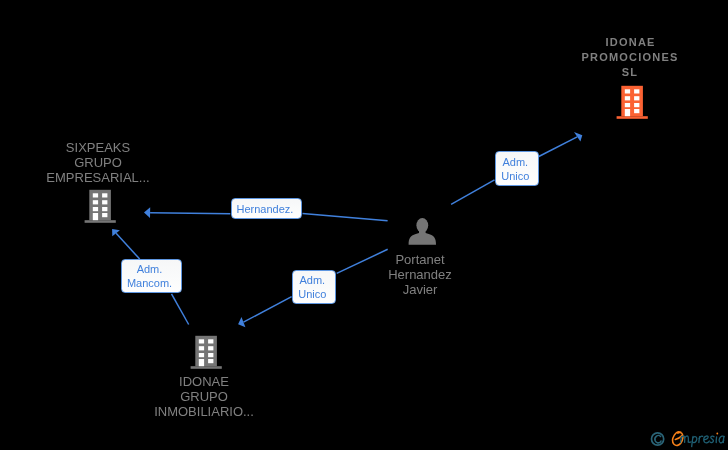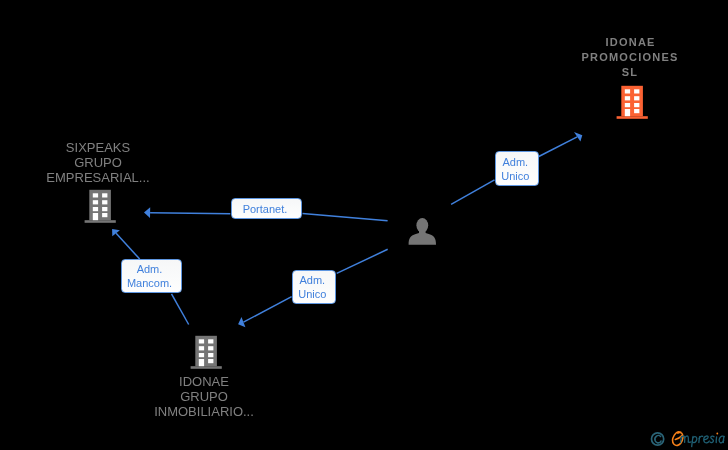--- a/index.html
+++ b/index.html
@@ -91,20 +91,23 @@
   </div>
 
   <div class="icon" style="left:405px;top:214px;">
     <svg width="36" height="34" viewBox="0 0 36 34">
       <g fill="#757575">
         <ellipse cx="17.3" cy="11.3" rx="5.9" ry="7.3"></ellipse>
         <path d="M3.6 30.8 C3.6 24.5 5.2 21.5 11.6 19.8 L14.0 19.1 L14.0 16.2 L20.6 16.2 L20.6 19.1 L23.0 19.8 C29.4 21.5 31.0 24.5 31.0 30.8 Z"></path>
       </g>
     </svg>
   </div>
+  <div class="nodelabel person" style="left:350px;top:252px;width:140px;">Portanet
+Hernandez
+Javier</div>
 
   <div class="icon" style="left:189px;top:333px;">
     <svg width="34" height="38" viewBox="0 0 34 38">
       <g fill="#757575">
         <rect x="6.3" y="2.8" width="21.6" height="30.4"></rect>
         <rect x="1.6" y="33.2" width="31.2" height="2.6"></rect>
       </g>
       <g fill="#ffffff">
         <rect x="9.8" y="6.3" width="5.3" height="4.2"></rect>
           <rect x="19.1" y="6.3" width="5.3" height="4.2"></rect>
@@ -116,21 +119,21 @@
           <rect x="19.1" y="26.0" width="5.3" height="4.2"></rect>
       </g>
     </svg>
   </div>
   <div class="nodelabel" style="left:134px;top:373.5px;width:140px;">IDONAE
 GRUPO
 INMOBILIARIO...</div>
 
   <div class="edgebox" style="left:495px;top:151px;width:44px;height:35px;">Adm.
 Unico</div>
-  <div class="edgebox" style="left:231px;top:198.4px;width:71.3px;height:20.4px;">Portanet.</div>
+  <div class="edgebox" style="left:231px;top:198.4px;width:71.3px;height:20.4px;">Hernandez.</div>
   <div class="edgebox" style="left:120.8px;top:258.8px;width:60.8px;height:34.3px;">Adm.
 Mancom.</div>
   <div class="edgebox" style="left:292px;top:269.5px;width:44px;height:34.3px;padding-top:1px;">Adm.
 Unico</div>
 
   <div id="wm">
     <svg width="82" height="23" viewBox="646 428 82 23">
       <g fill="none" stroke="#2a6477" stroke-linecap="round" stroke-linejoin="round">
         <circle cx="657.6" cy="439.0" r="6.1" stroke-width="1.7"></circle>
         <path d="M660.6 436.5 C659.8 435.5 657.9 435.0 656.5 436.1 C655.0 437.2 654.6 439.4 655.3 441.0 C656.1 442.7 658.2 443.3 659.6 442.6 C660.3 442.2 660.7 441.7 661.0 441.0" stroke-width="1.6"></path>

